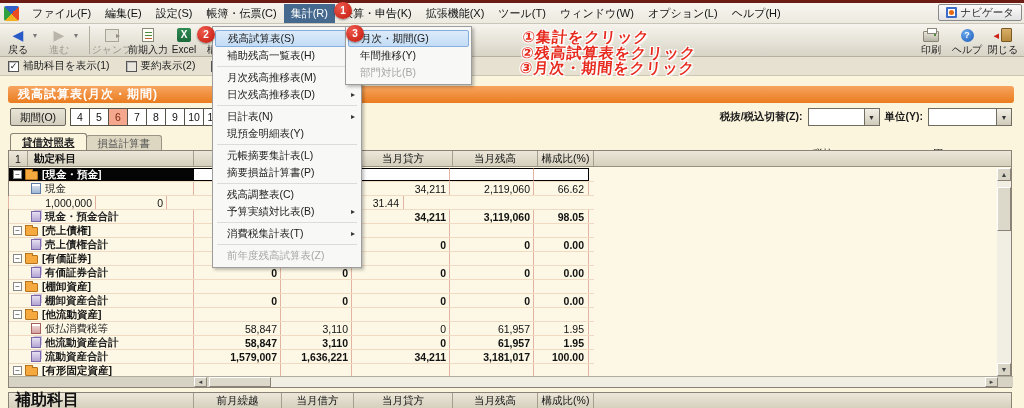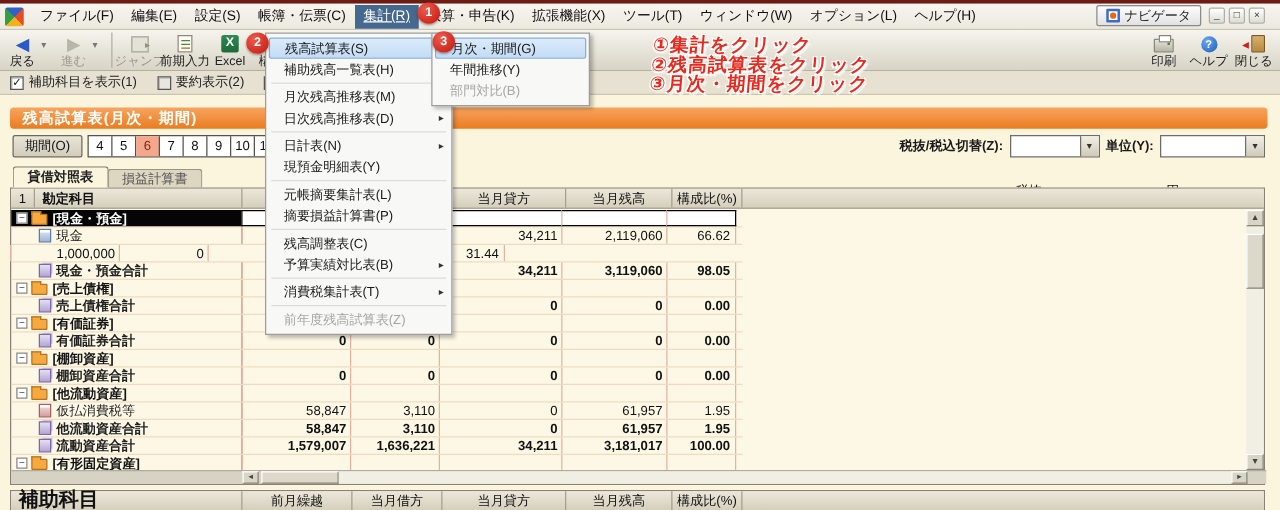--- a/index.html
+++ b/index.html
@@ -9,22 +9,22 @@
 
   
   #top-strip { position:absolute; left:0; top:0; width:1024px; height:3px; background:#6d1b15; }
   #menubar { position:absolute; left:0; top:3px; width:1024px; height:21px;
     background:linear-gradient(#f7f5ef,#ece9df); border-bottom:1px solid #c9c5b8;
     display:flex; align-items:center; padding-left:4px; }
   #app-icon { width:15px; height:15px; border-radius:2px; margin-right:6px; flex:none;
     background:conic-gradient(from 45deg,#e84c20 0 25%,#f0b020 0 50%,#30a040 0 75%,#3060c8 0); }
   #menubar-items { display:flex; height:21px; align-items:center; }
   .mbitem { padding:0 7px; height:19px; line-height:19px; font-size:11px; color:#111; white-space:nowrap; }
-  .mbitem.sel { background:#44688e; color:#fff;text-decoration:underline; }
-  #menubar-right { position:absolute; right:12px; top:1px; display:flex; align-items:center; gap:6px; }
+  .mbitem.sel { background:#44688e; color:#fff; }
+  #menubar-right { position:absolute; right:2px; top:1px; display:flex; align-items:center; gap:6px;flex-direction:column; }
   #navigator-btn { display:flex; align-items:center; gap:4px; height:17px; padding:0 7px;
     border:1px solid #8a8a8a; border-radius:2px; background:linear-gradient(#fdfdfd,#e2e2e2);
     font-size:10.5px; color:#222; }
   #nav-icon { width:11px; height:11px; border:2px solid #3a6cc8; background:#fff; border-radius:1px; position:relative; }
   #nav-icon::after { content:""; position:absolute; left:1px; top:1px; width:5px; height:5px; border-radius:50%; background:#e86a10; }
   #win-controls { display:flex; gap:3px; }
   .wbtn { width:13px; height:13px; border:1px solid #b0b0a8; background:linear-gradient(#ffffff,#dcdcd4);
     font-size:8px; line-height:10px; text-align:center; color:#333; border-radius:2px; }
 
   
@@ -88,21 +88,21 @@
   .tax-label { font-size:10.5px; color:#1a1a1a; white-space:nowrap;font-weight:bold; }
   .selbox { height:18px; background:#fff; border:1px solid #6f6c61; display:flex; }
   .selbox .val { font-size:10.5px; color:#111; padding:16px 4px; line-height:16px; flex:1;margin-top:20px; }
   .selbox .sarrow { width:15px; background:linear-gradient(#f2efe6,#cfcaba); border-left:1px solid #6f6c61;
     font-size:7px; color:#333; display:flex; align-items:center; justify-content:center; }
   #tax-switch { width:72px; } #tax-unit { width:84px; }
 
   #tabs { position:absolute; left:10px; top:133px; height:17px; display:flex; align-items:flex-end; }
   .tab { border-radius:3px 3px 0 0; padding:0 11px; font-size:10.5px; white-space:nowrap; }
   .tab.active { height:17px; line-height:17px; background:#fbf5de; border:1px solid #8a8276; border-bottom:none;
-    font-weight:bold; color:#222; z-index:2; }
+    font-weight:bold; color:#222; z-index:2;text-decoration:underline; }
   .tab.inactive { height:15px; line-height:15px; background:#ddd6c0; border:1px solid #9a9386; border-bottom:none;
     color:#555; margin-left:-1px; }
 
   
   #table-area { position:absolute; left:8px; top:150px; width:1004px; height:238px;
     border:1px solid #8a8276; background:#fdf8e5; }
   #trial-header { position:absolute; left:0; top:0; width:1002px; height:16px; display:flex;
     background:linear-gradient(#ece7d9,#d5cfbd); border-bottom:1px solid #97917f; }
   .hc { border-right:1px solid #a59f8d; font-size:10.5px; color:#111; display:flex; align-items:center;
     justify-content:center; white-space:nowrap; }

